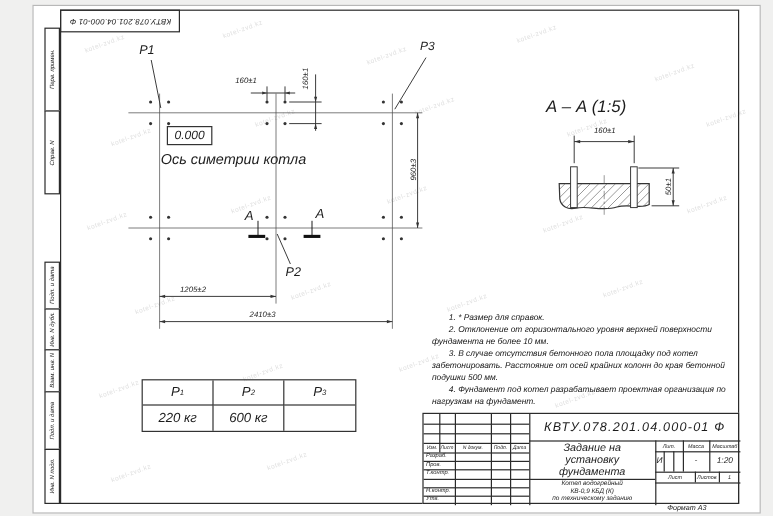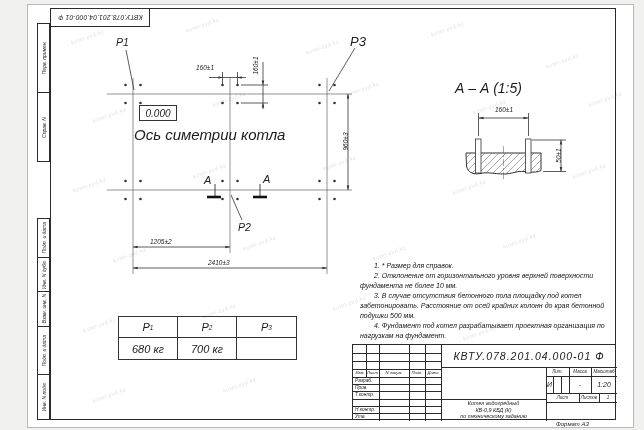--- a/index.html
+++ b/index.html
@@ -200,26 +200,26 @@
       <polygon points="528.5,118 523.5,116.7 523.5,119.3" stroke="none"></polygon>
       <line x1="532" y1="140" x2="566" y2="140"></line>
         <line x1="543" y1="171.5" x2="566" y2="171.5"></line>
       <line x1="561" y1="140" x2="561" y2="171.5"></line>
       <polygon points="561,140 559.7,144.6 562.3,144.6" stroke="none"></polygon>
       <polygon points="561,171.5 559.7,166.9 562.3,166.9" stroke="none"></polygon>
     </g>
   </svg>
 
   <div class="lbl" style="left:116px;top:36px;font-size:10.5px;">P1</div>
-  <div class="lbl" style="left:350px;top:34px;font-size:13px;">P3</div>
+  <div class="lbl" style="left:350px;top:34px;font-size:10px;">P3</div>
   <div class="lbl" style="left:238px;top:221px;font-size:10.5px;">P2</div>
   <div class="zerobox">
       <span>0.000</span>
     </div>
-  <div class="lbl" style="left:134px;top:126px;font-size:15px;">Ось симетрии котла</div>
+  <div class="lbl" style="left:134px;top:126px;font-size:12px;">Ось симетрии котла</div>
   <div class="lbl" style="left:196px;top:64px;font-size:6.5px;">160±1</div>
   <div class="lbl rot90" style="left:240px;top:62px;width:30px;font-size:6.5px;">160±1</div>
   <div class="lbl rot90" style="left:330px;top:138px;width:30px;font-size:6.5px;">960±3</div>
   <div class="lbl" style="left:150px;top:238px;font-size:6.5px;">1205±2</div>
   <div class="lbl" style="left:208px;top:259px;font-size:6.5px;">2410±3</div>
   <div class="lbl" style="left:204px;top:174px;font-size:11px;">А</div>
   <div class="lbl" style="left:263px;top:173px;font-size:11px;">А</div>
 
   <div class="lbl" style="left:455px;top:80px;font-size:14px;">А – А (1:5)</div>
   <div class="lbl" style="left:491px;top:106px;width:26px;text-align:center;font-size:6.5px;">160±1</div>
@@ -231,22 +231,22 @@
         <sub>1</sub>
       </div>
     <div class="cell">
         <span>P</span>
         <sub>2</sub>
       </div>
     <div class="cell">
         <span>P</span>
         <sub>3</sub>
       </div>
-    <div class="cell vrow">680 кг</div>
-    <div class="cell vrow">700 кг</div>
+    <div class="cell vrow">220 кг</div>
+    <div class="cell vrow">600 кг</div>
   </div>
 
   <div class="notes">
     <p>1. * Размер для справок.</p>
     <p>2. Отклонение от горизонтального уровня верхней поверхности фундамента не более 10 мм.</p>
     <p>3. В случае отсутствия бетонного пола площадку под котел забетонировать. Расстояние от осей крайних колонн до края бетонной подушки 500 мм.</p>
     <p>4. Фундамент под котел разрабатывает проектная организация по нагрузкам на фундамент.</p>
   </div>
 
   <div class="tb">
@@ -272,20 +272,25 @@
     <div class="hl" style="left:0;top:54px;width:88px;"></div>
     <div class="hl" style="left:0;top:61px;width:88px;"></div>
     <div class="hl" style="left:0;top:68px;width:88px;"></div>
     <div class="hl" style="left:193px;top:31px;width:71px;"></div>
     <div class="hl" style="left:193px;top:48px;width:71px;"></div>
     <div class="hl" style="left:193px;top:57px;width:71px;"></div>
     <div class="hl" style="left:88px;top:54px;width:105px;"></div>
 
     <div class="c" style="left:88px;top:0;width:176px;height:22px;font-size:10.5px;letter-spacing:1px;">КВТУ.078.201.04.000-01 Ф</div>
 
+    <div class="c" style="left:88px;top:22px;width:105px;height:32px;flex-direction:column;font-size:9px;line-height:10px;">
+      <span>Задание на</span>
+      <span>установку</span>
+      <span>фундамента</span>
+    </div>
     <div class="c" style="left:88px;top:54px;width:105px;height:22px;flex-direction:column;font-size:5.4px;line-height:6.4px;">
       <span>Котел водогрейный</span>
       <span>КВ-0,9 КБД (К)</span>
       <span>по техническому заданию</span>
     </div>
 
     <div class="c" style="left:193px;top:22px;width:23px;height:9px;font-size:4.5px;">Лит.</div>
     <div class="c" style="left:216px;top:22px;width:22px;height:9px;font-size:4.5px;">Масса</div>
     <div class="c" style="left:238px;top:22px;width:26px;height:9px;font-size:4.5px;">Масштаб</div>
     <div class="c" style="left:193px;top:31px;width:7px;height:17px;font-size:7px;">И</div>

